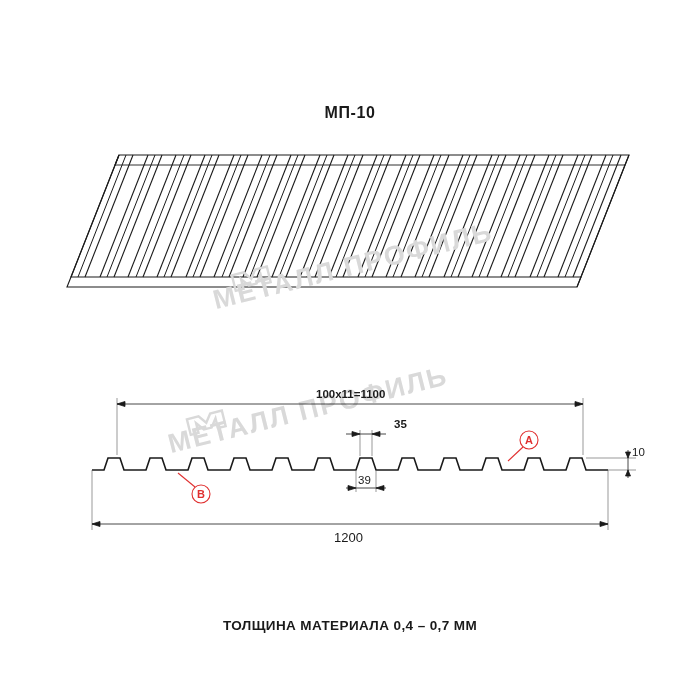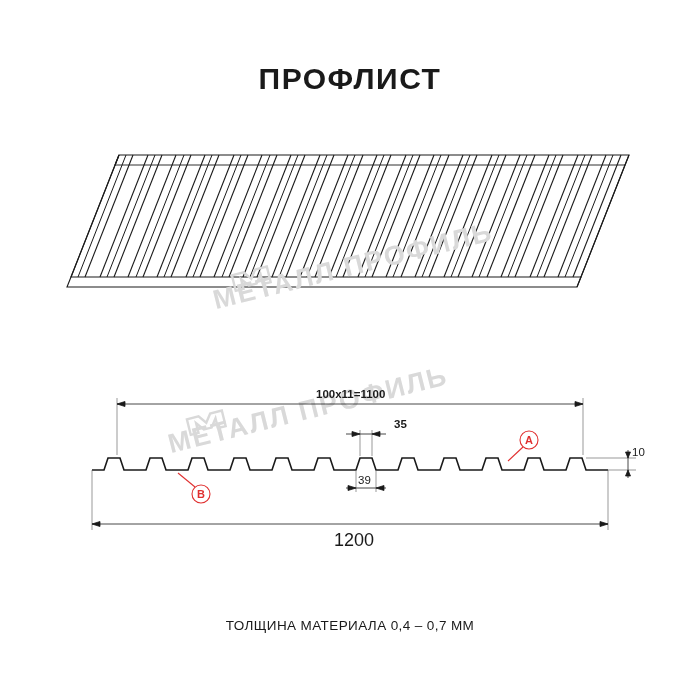--- a/index.html
+++ b/index.html
@@ -42,21 +42,21 @@
     letter-spacing: 0.6px;
     color: #1a1a1a;
   }
   .footnote {
     position: absolute;
     top: 618px;
     left: 0;
     width: 700px;
     text-align: center;
     font-size: 13.5px;
-    font-weight: normal;
+    font-weight: bold;
     letter-spacing: 0.4px;
     color: #1a1a1a;
   }
   svg.layer {
     position: absolute;
     top: 0;
     left: 0;
     width: 700px;
     height: 700px;
   }
@@ -91,21 +91,21 @@
     font-size: 11px;
     font-weight: bold;
     fill: #e03030;
   }
 </style>
 </head>
 <body>
 
 <div class="page">
 
-  <div class="title">ПРОФЛИСТ</div>
+  <div class="subtitle">МП-10</div>
 
   <svg class="layer" viewBox="0 0 700 700">
     <g stroke="#1a1a1a" stroke-width="1.1" fill="none" stroke-linejoin="miter">
 
       <path d="M119,155 L629,155 L581,277 L71,277 Z"></path>
 
       <path d="M71,277 L67,287 L577,287 L581,277"></path>
 
       <g>
         <path d="M119,155 L71,277"></path>
@@ -252,17 +252,17 @@
     </g>
 
     <text class="callout-letter" x="529" y="444" text-anchor="middle">A</text>
     <text class="callout-letter" x="201" y="498" text-anchor="middle">B</text>
   </svg>
 
   <div class="dim-label" style="top:388px; left:316px;font-weight:bold;">100x11=1100</div>
   <div class="dim-label" style="top:418px; left:394px;font-weight:bold;">35</div>
   <div class="dim-label" style="top:474px; left:358px;">39</div>
   <div class="dim-label" style="top:446px; left:632px;">10</div>
-  <div class="dim-label" style="top:530px; left:334px; font-size:18px;">1200</div>
+  <div class="dim-label" style="top:530px; left:334px; font-size:13px;">1200</div>
 
   <div class="footnote">ТОЛЩИНА МАТЕРИАЛА 0,4 – 0,7 ММ</div>
 
 </div>
 
 </body></html>

